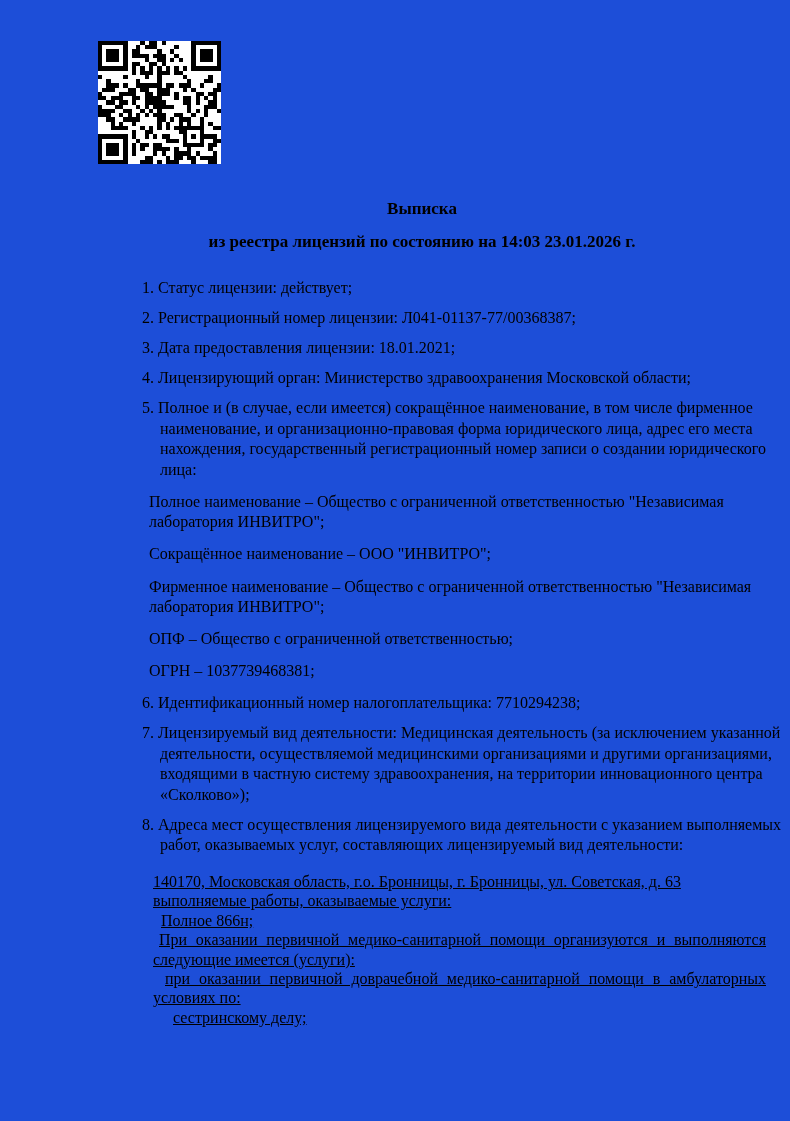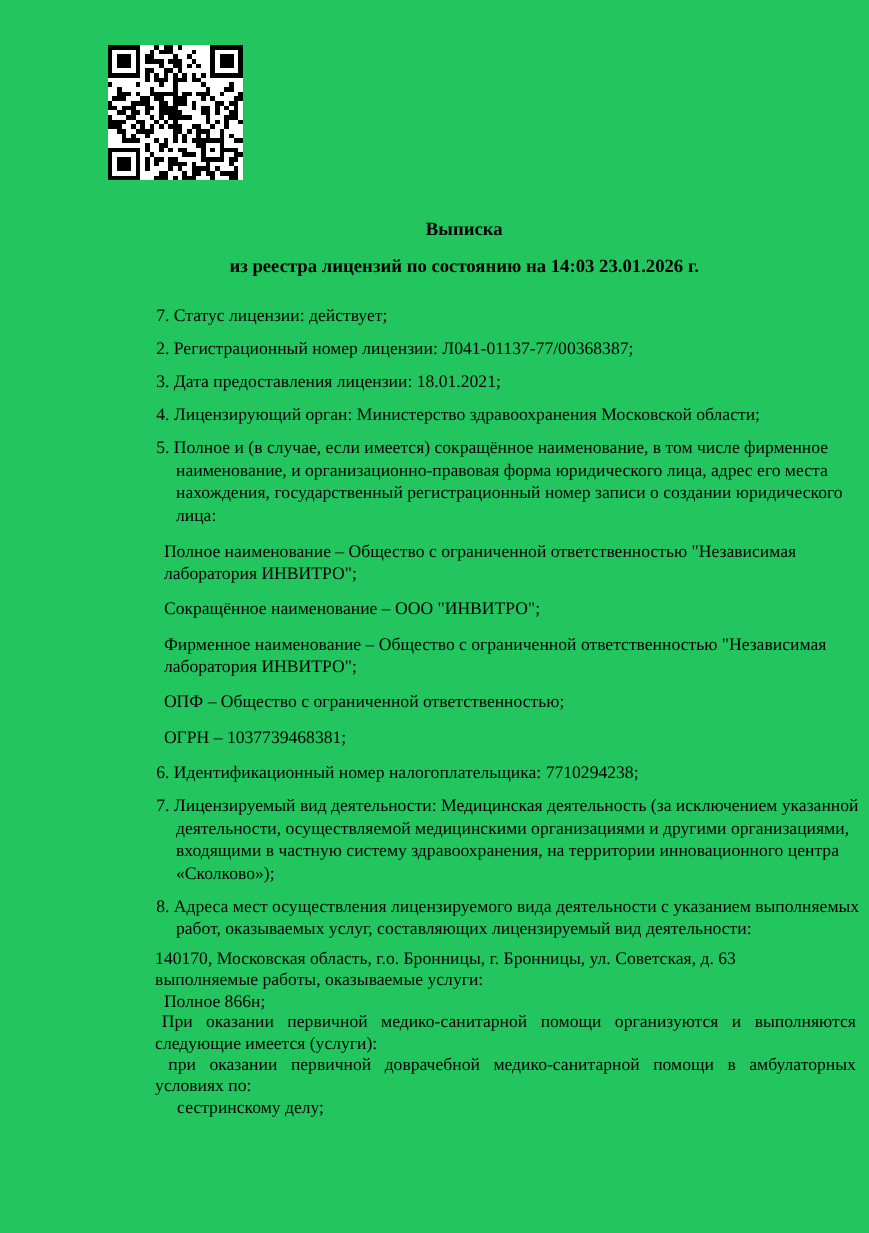--- a/index.html
+++ b/index.html
@@ -11,21 +11,21 @@
     width: 790px;
     height: 1121px;
     position: relative;
     overflow: hidden;
     font-family: "Liberation Serif", "DejaVu Serif", serif;
     color: #000000;
   }
   .page {
     position: absolute;
     inset: 0;
-    background: #22c55e;
+    background: #1d4ed8;
   }
   .qr {
     position: absolute;
     left: 98px;
     top: 41px;
     width: 123px;
     height: 123px;
   }
   .qr svg { display: block; width: 123px; height: 123px; }
 
@@ -57,21 +57,22 @@
     margin: 0 0 9.5px 0;
   }
   .item.last-gap { margin-bottom: 6px; }
   .group {
     line-height: 20.2px;
     margin: 0 0 10px 0;
   }
   .group > div { margin: 12px; }
   .works {
     line-height: 19.4px;
-    margin: 4px;
+    margin: 16px;
+    text-decoration: underline;
   }
   .works > div { margin: 0; }
   .ind-order    { padding-left: 8px; }
   .ind-nursing  { padding-left: 20px; }
   .jline {
     text-align: justify;
     text-align-last: justify;
   }
   .jline.j1 { padding-left: 6px; }
   .jline.j2 { padding-left: 12px; }
@@ -481,21 +482,21 @@
       </svg>
     </div>
 
   <div class="titles">
     <div class="title-line1">Выписка</div>
     <div class="title-line2">из реестра лицензий по состоянию на 14:03 23.01.2026 г.</div>
   </div>
 
   <div class="content">
 
-    <div class="item">7. Статус лицензии: действует;</div>
+    <div class="item">1. Статус лицензии: действует;</div>
     <div class="item">2. Регистрационный номер лицензии: Л041-01137-77/00368387;</div>
     <div class="item">3. Дата предоставления лицензии: 18.01.2021;</div>
     <div class="item">4. Лицензирующий орган: Министерство здравоохранения Московской области;</div>
     <div class="item">5. Полное и (в случае, если имеется) сокращённое наименование, в том числе фирменное наименование, и организационно-правовая форма юридического лица, адрес его места нахождения, государственный регистрационный номер записи о создании юридического лица:</div>
 
     <div class="group">
       <div>Полное наименование – Общество с ограниченной ответственностью "Независимая лаборатория ИНВИТРО";</div>
       <div>Сокращённое наименование – ООО "ИНВИТРО";</div>
       <div>Фирменное наименование – Общество с ограниченной ответственностью "Независимая лаборатория ИНВИТРО";</div>
       <div>ОПФ – Общество с ограниченной ответственностью;</div>

